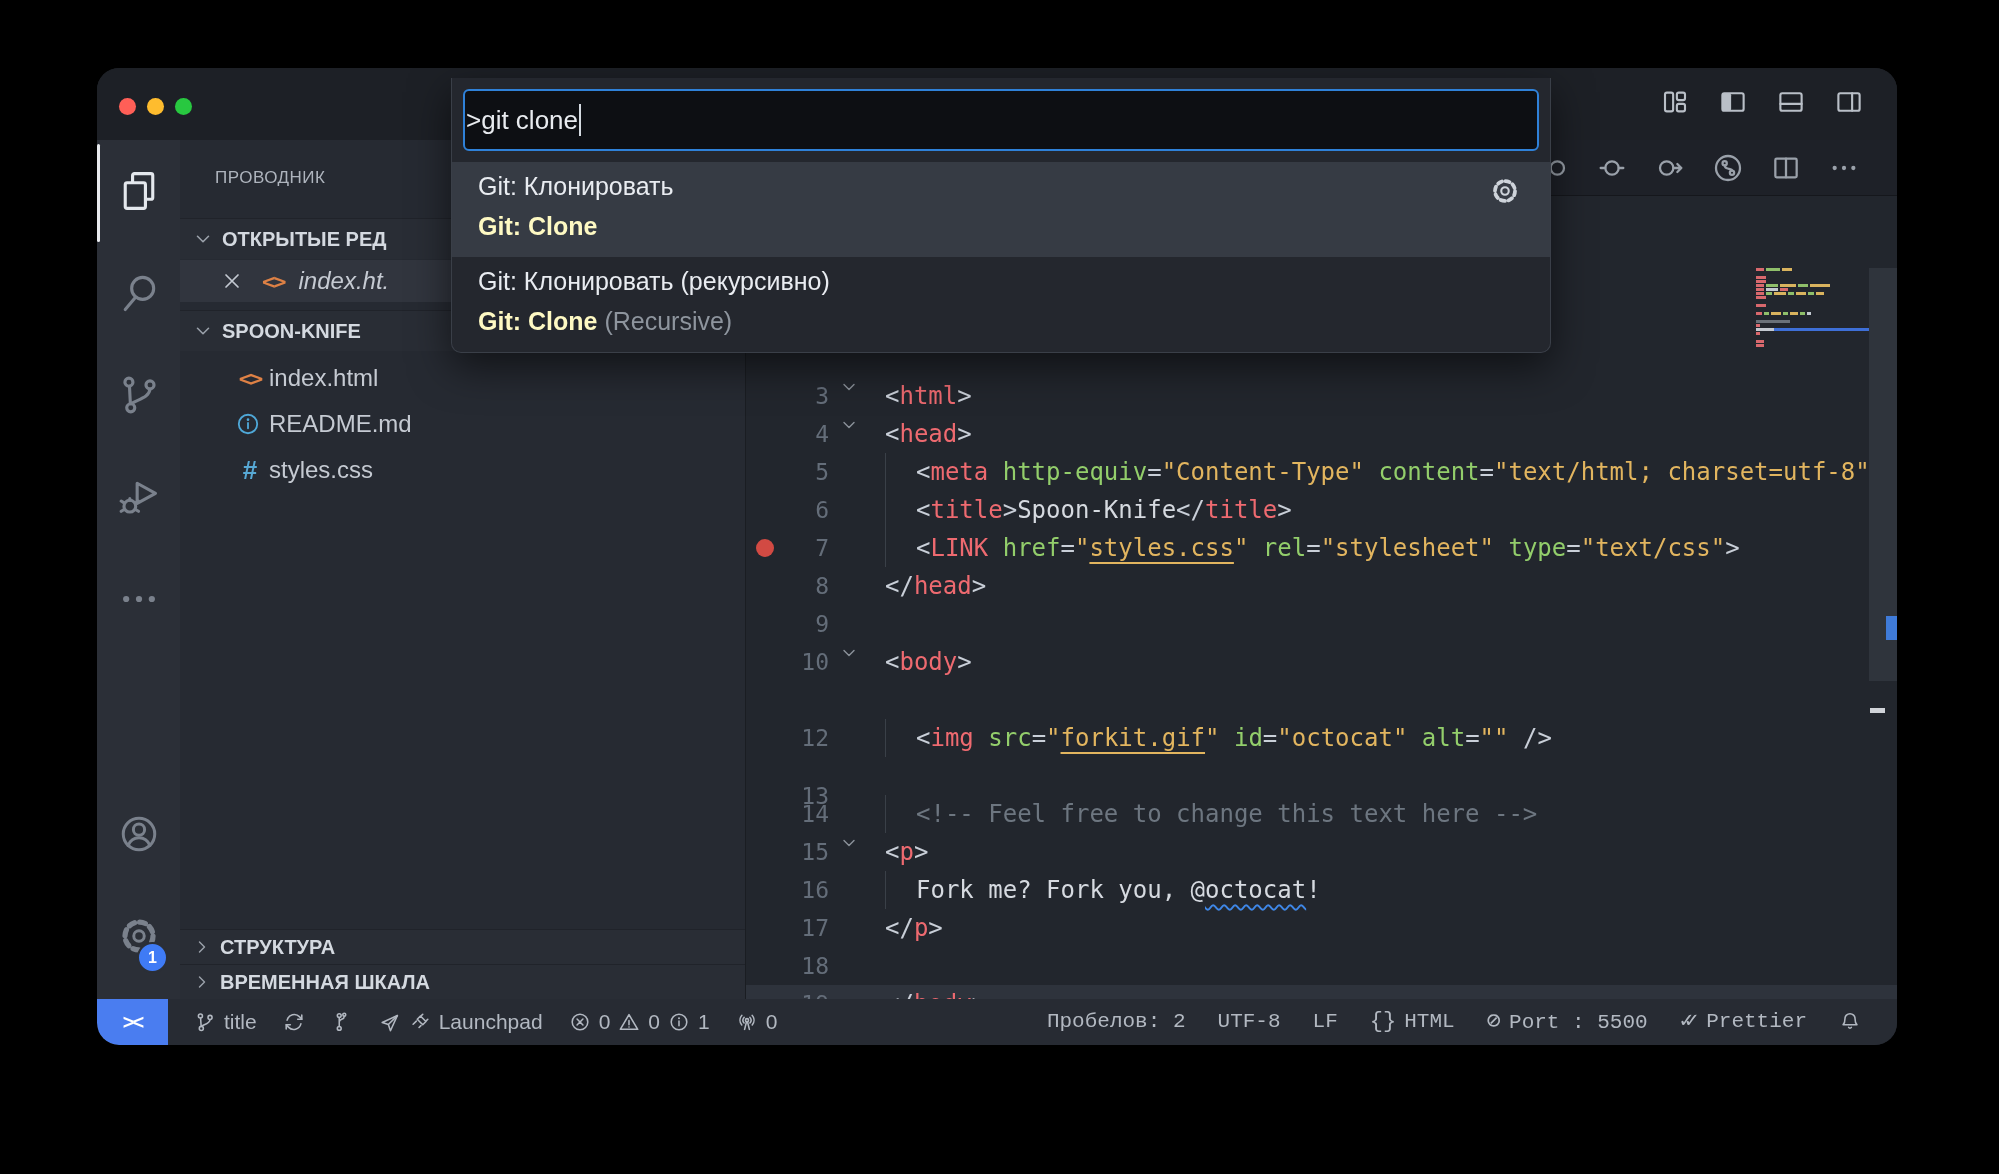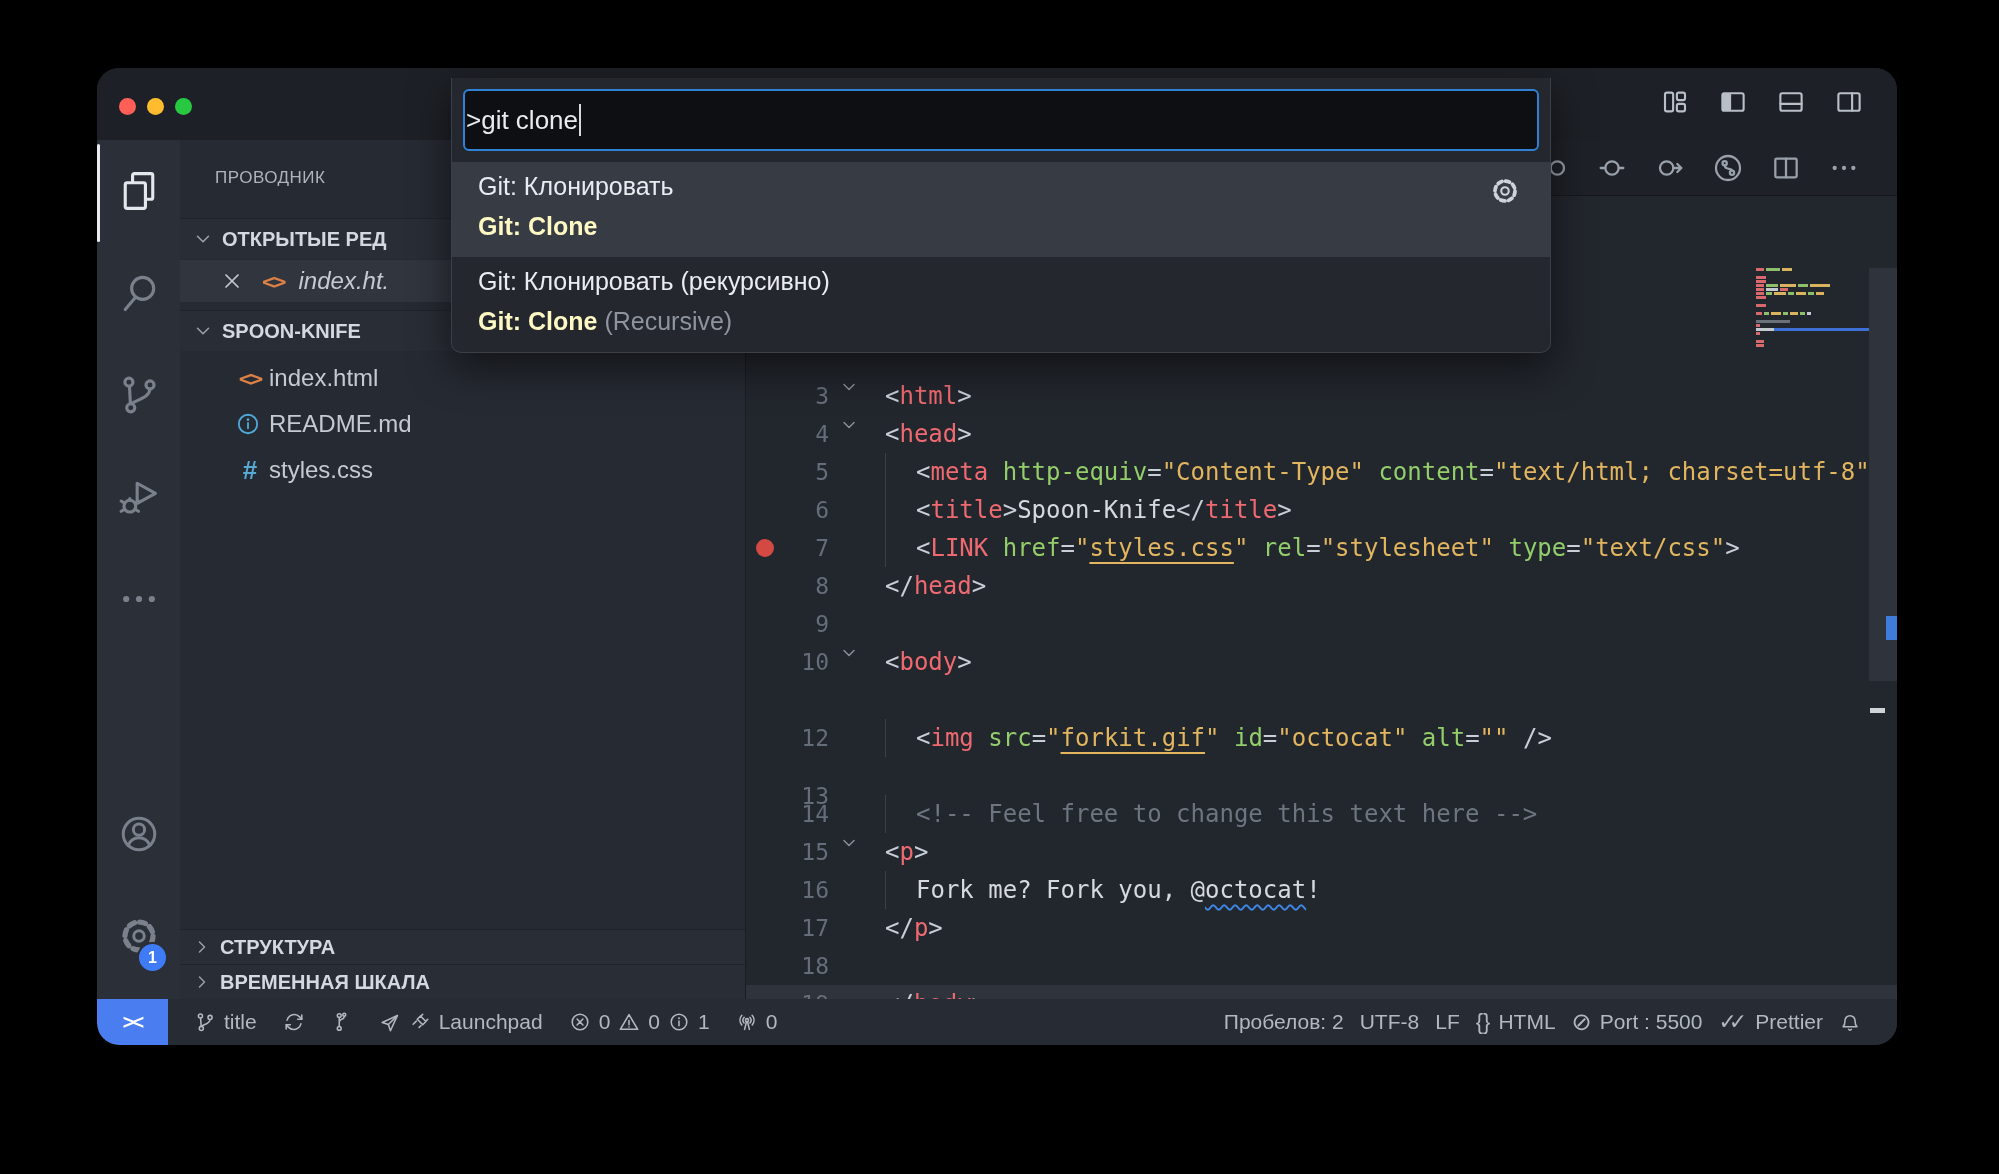--- a/index.html
+++ b/index.html
@@ -64,21 +64,21 @@
   .mrow{position:relative;height:3px;margin-bottom:1px;}
   .mrow .seg{display:inline-block;height:3px;vertical-align:top;margin-right:2px;}
   .mrow.sel{background:#3e6fd7;}
   .scrollcol{position:absolute;left:1123px;top:0;width:29px;height:859px;}
   .slider{position:absolute;left:0;top:128px;width:29px;height:413px;background:#2f343c;}
   .mark-blue{position:absolute;left:17px;top:476px;width:12px;height:24px;background:#3f7bd9;}
   .mark-white{position:absolute;left:1px;top:568px;width:15px;height:5px;background:#d0d3d8;}
   
   .statusbar{position:absolute;left:0;top:931px;width:100%;height:46px;background:#272b33;display:flex;align-items:center;color:#b2b8c1;font-size:21px;}
   .st-left{display:flex;align-items:center;gap:26px;flex:1 1 auto;}
-  .st-right{display:flex;align-items:flex-end;gap:16px;padding-right:36px;}
+  .st-right{display:flex;align-items:flex-start;gap:32px;padding-right:36px;font-family:Liberation Mono, monospace;}
   .st-item{display:flex;align-items:center;gap:8px;cursor:pointer;white-space:nowrap;}
   .remotebox{width:71px;height:46px;background:#4a7df0;color:#fff;display:flex;align-items:center;justify-content:center;
     font-weight:700;font-size:20px;letter-spacing:-2px;border-bottom-left-radius:22px;cursor:pointer;}
   .glyph{font-size:22px;line-height:1;}
   .checks{letter-spacing:-8px;padding-right:8px;}
   
   .quickinput{position:absolute;left:354px;top:10px;width:1098px;background:#24272e;border:1px solid #3a3f48;border-top:none;
     border-radius:0 0 10px 10px;box-shadow:0 14px 40px rgba(0,0,0,.55);z-index:50;}
   .qi-input{margin:11px;height:58px;background:#0d0f13;border:2px solid #2f81d8;border-radius:6px;display:flex;align-items:center;}
   .qi-text{margin-left:1px;font-size:26px;color:#e8ebef;}

